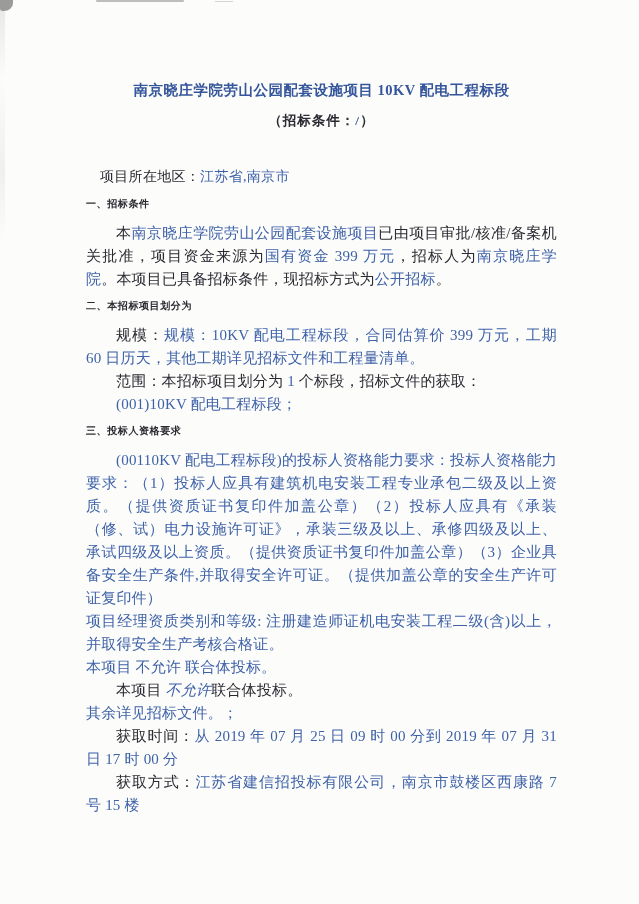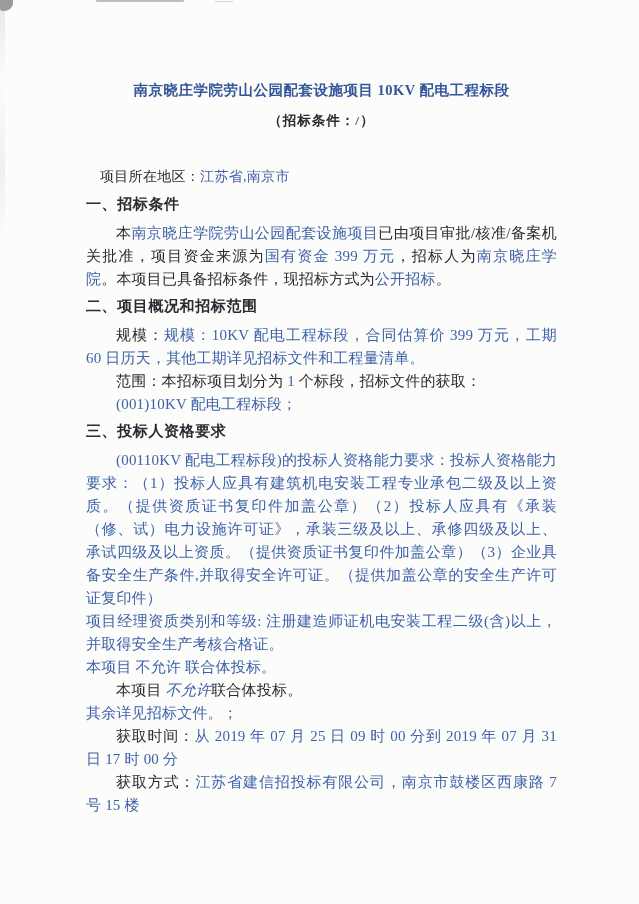--- a/index.html
+++ b/index.html
@@ -27,21 +27,21 @@
   .artifact{position:absolute;pointer-events:none;}
   .artifact-corner{left:0;top:0;width:13px;height:11px;background:#4a4a4a;opacity:.55;border-radius:0 0 70% 20%;}
   .artifact-top-line{left:96px;top:0;width:88px;height:2px;background:#8a8a8a;opacity:.55;border-radius:2px;}
   .artifact-top-dash{left:215px;top:1px;width:18px;height:1px;background:#9a9a9a;opacity:.4;}
   .artifact-left-band{left:0;top:10px;width:5px;height:230px;
     background:linear-gradient(180deg,rgba(150,150,150,.18),rgba(150,150,150,0) 30%,rgba(150,150,150,.12) 70%,rgba(150,150,150,0));}
   
   .b-title{font-size:14.5px;font-weight:bold;text-align:center;line-height:21px;letter-spacing:.5px;margin:0 0 10px;}
   .b-subtitle{font-size:13.5px;font-weight:bold;text-align:center;line-height:20px;margin:0 0 34px;letter-spacing:1px;}
   .b-location{font-size:14px;line-height:24px;margin:0 0 4px 14px;letter-spacing:.3px;}
-  .b-heading{font-size:15px;font-weight:bold;color:var(--heading-ink);line-height:22px;margin:4px 0 7px;letter-spacing:.6px;}
+  .b-heading{font-size:10px;font-weight:bold;color:var(--heading-ink);line-height:22px;margin:4px 0 7px;letter-spacing:.6px;}
   .b-paragraph{font-size:15px;line-height:23px;text-align:justify;letter-spacing:.2px;}
   .indent{text-indent:2em;}
   
   .c-ink{color:var(--ink);}
   .c-ink-bold{color:var(--ink);font-weight:bold;}
   .c-blue{color:var(--accent-blue);}
   .c-blue-bold{color:var(--title-blue);font-weight:bold;}
   .c-blue-italic{color:var(--accent-blue);font-style:italic;}
 </style>
 </head>
@@ -51,21 +51,21 @@
 <div class="artifact artifact-top-line"></div>
 <div class="artifact artifact-top-dash"></div>
 <div class="artifact artifact-left-band"></div>
 
 <main class="page">
     <div class="b-title"><span class="c-blue-bold">南京晓庄学院劳山公园配套设施项目 10KV 配电工程标段</span></div>
     <div class="b-subtitle"><span class="c-ink-bold">（招标条件：</span><span class="c-blue-bold">/</span><span class="c-ink-bold">）</span></div>
     <div class="b-location"><span class="c-ink">项目所在地区：</span><span class="c-blue">江苏省,南京市</span></div>
     <div class="b-heading"><span class="c-ink-bold">一、招标条件</span></div>
     <div class="b-paragraph indent"><span class="c-ink">本</span><span class="c-blue">南京晓庄学院劳山公园配套设施项目</span><span class="c-ink">已由项目审批/核准/备案机关批准，项目资金来源为</span><span class="c-blue">国有资金 399 万元</span><span class="c-ink">，招标人为</span><span class="c-blue">南京晓庄学院</span><span class="c-ink">。本项目已具备招标条件，现招标方式为</span><span class="c-blue">公开招标</span><span class="c-ink">。</span></div>
-    <div class="b-heading"><span class="c-ink-bold">二、项目概况和招标范围</span></div>
+    <div class="b-heading"><span class="c-ink-bold">二、本招标项目划分为</span></div>
     <div class="b-paragraph indent"><span class="c-ink">规模：</span><span class="c-blue">规模：10KV 配电工程标段，合同估算价 399 万元，工期 60 日历天，其他工期详见招标文件和工程量清单。</span></div>
     <div class="b-paragraph indent"><span class="c-ink">范围：本招标项目划分为 </span><span class="c-blue">1</span><span class="c-ink"> 个标段，招标文件的获取：</span></div>
     <div class="b-paragraph indent"><span class="c-blue">(001)10KV 配电工程标段；</span></div>
     <div class="b-heading"><span class="c-ink-bold">三、投标人资格要求</span></div>
     <div class="b-paragraph indent"><span class="c-blue">(00110KV 配电工程标段)的投标人资格能力要求：投标人资格能力要求：（1）投标人应具有建筑机电安装工程专业承包二级及以上资质。（提供资质证书复印件加盖公章）（2）投标人应具有《承装（修、试）电力设施许可证》，承装三级及以上、承修四级及以上、承试四级及以上资质。（提供资质证书复印件加盖公章）（3）企业具备安全生产条件,并取得安全许可证。（提供加盖公章的安全生产许可证复印件）</span></div>
     <div class="b-paragraph"><span class="c-blue">项目经理资质类别和等级: 注册建造师证机电安装工程二级(含)以上，并取得安全生产考核合格证。</span></div>
     <div class="b-paragraph"><span class="c-blue">本项目 不允许 联合体投标。</span></div>
     <div class="b-paragraph indent"><span class="c-ink">本项目 </span><span class="c-blue-italic">不允许</span><span class="c-ink">联合体投标。</span></div>
     <div class="b-paragraph"><span class="c-blue">其余详见招标文件。；</span></div>
     <div class="b-paragraph indent"><span class="c-ink">获取时间：</span><span class="c-blue">从 2019 年 07 月 25 日 09 时 00 分到 2019 年 07 月 31 日 17 时 00 分</span></div>

